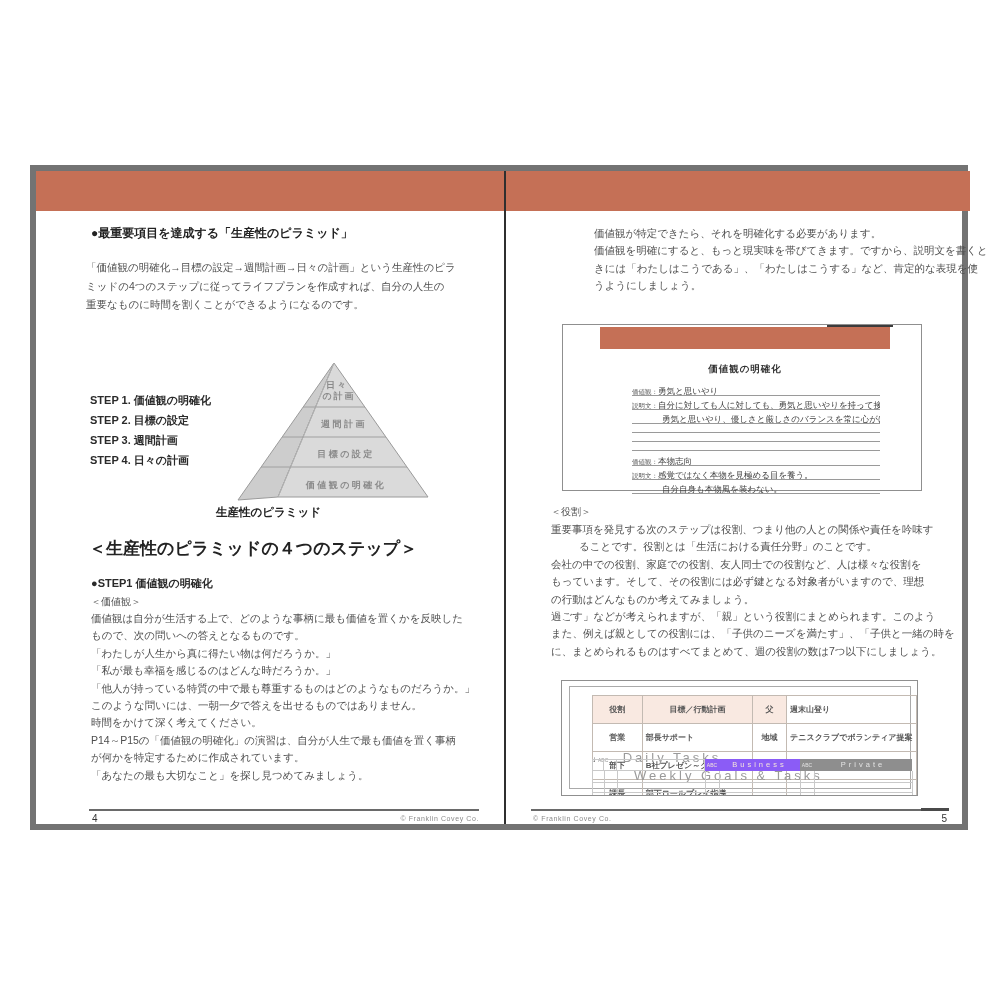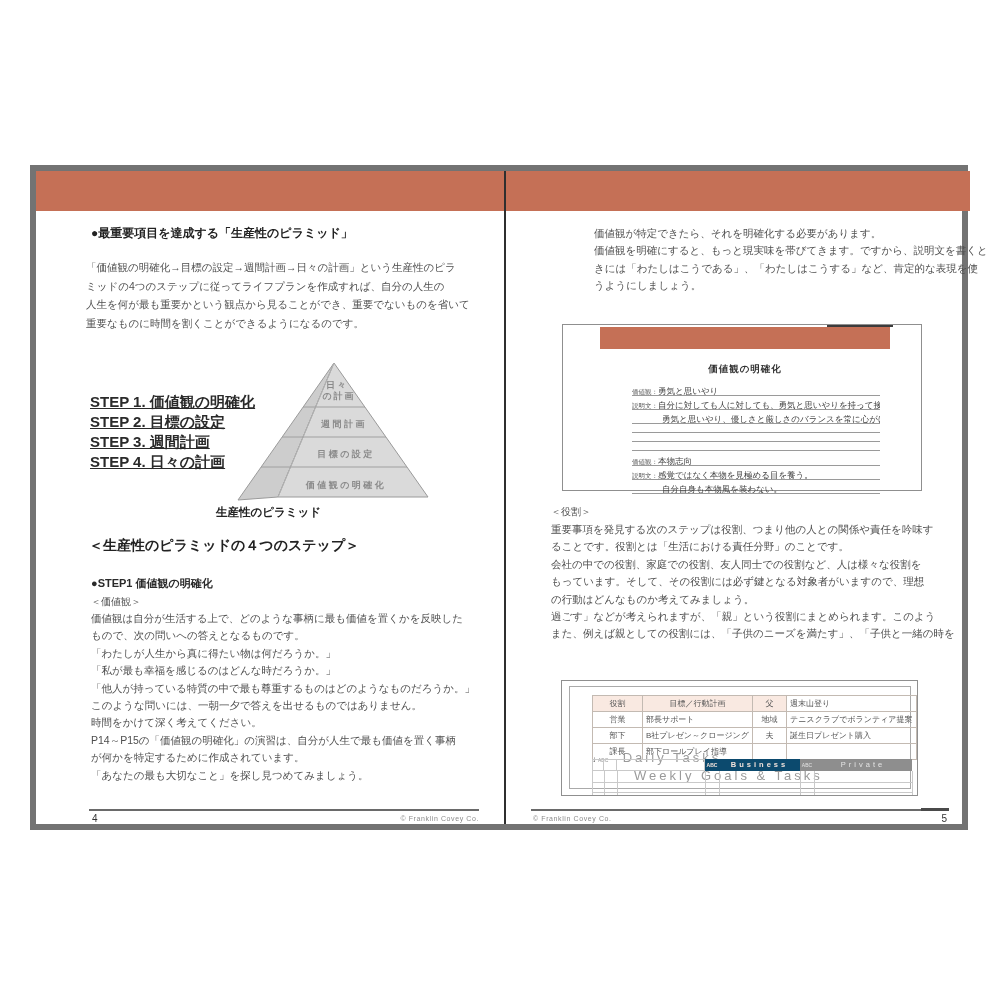--- a/index.html
+++ b/index.html
@@ -5,50 +5,50 @@
   html,body{margin:0;padding:0;background:#ffffff;}
   body{width:1000px;height:1000px;position:relative;font-family:"Liberation Sans","DejaVu Sans",sans-serif;color:#4e4e4e;}
   .spread{position:absolute;left:30px;top:165px;width:938px;height:665px;border:6px solid #737373;background:#fff;box-sizing:border-box;}
   .bar{position:absolute;top:0;height:40px;background:#c57056;}
   .bar.left{left:0;width:468px;}
   .bar.right{left:470px;width:464px;}
   .spine{position:absolute;left:468px;top:0;width:2px;height:100%;background:#2f2f2f;}
   .abs{position:absolute;}
   .jp{white-space:nowrap;}
   .h1{font-size:12px;font-weight:bold;color:#222;}
-  .h2{font-size:14px;font-weight:bold;color:#222;}
+  .h2{font-size:17px;font-weight:bold;color:#222;}
   .h3{font-size:11px;font-weight:bold;color:#2a2a2a;}
   .tag{font-size:10px;color:#4e4e4e;}
   .bodyline{font-size:10.5px;color:#4e4e4e;white-space:nowrap;}
-  .steps div{font-size:15px;font-weight:bold;color:#2a2a2a;height:20px;white-space:nowrap;text-decoration:underline;}
+  .steps div{font-size:11px;font-weight:bold;color:#2a2a2a;height:20px;white-space:nowrap;}
   .pyr-caption{font-size:11.5px;font-weight:bold;color:#222;}
   .footer-rule{position:absolute;height:1.5px;background:#6a6a6a;}
   .pagenum{font-size:10px;color:#333;}
   .copyright{font-size:7px;color:#8a8a8a;letter-spacing:0.6px;}
   
   .vbox{position:absolute;border:1px solid #8f8f8f;background:#fff;box-sizing:border-box;}
   .vbox .vbar{position:absolute;left:37px;top:2px;width:290px;height:22px;background:#c57056;}
   .vbox .vbar-tick{position:absolute;left:264px;top:0;width:66px;height:2px;background:#3c3c3c;}
   .vbox .vtitle{position:absolute;left:37px;top:38px;width:290px;text-align:center;font-size:9.5px;font-weight:bold;color:#333;letter-spacing:1px;white-space:nowrap;}
   .vrows{position:absolute;left:69px;top:57px;width:248px;}
   .vrow{border-bottom:1px solid #9a9a9a;overflow:hidden;white-space:nowrap;}
   .vrow.t{height:13px;line-height:13px;}
   .vrow.b{height:8px;}
   .vrow .lb{font-size:6.5px;color:#555;}
   .vrow .val{font-size:8.5px;color:#3f3f3f;}
   .vrow.indent{padding-left:30px;}
   
   .pbox{position:absolute;border:1px solid #8f8f8f;background:#fff;box-sizing:border-box;}
   .pbox-inner{position:absolute;left:7px;top:5px;width:342px;height:103px;border:1px solid #aaa;box-sizing:border-box;}
   table.ptable{position:absolute;left:30px;top:14px;border-collapse:collapse;table-layout:fixed;}
-  table.ptable td{border:1px solid #c3bab2;font-size:8px;color:#555;height:16px;padding:0 3px;overflow:hidden;white-space:nowrap;box-sizing:border-box;}
+  table.ptable td{border:1px solid #c3bab2;font-size:8px;color:#555;height:28px;padding:0 3px;overflow:hidden;white-space:nowrap;box-sizing:border-box;font-weight:bold;}
   td.pink{background:#f9e9e1;text-align:center;color:#6b5d55;}
   td.rolecell{text-align:center;}
   .tracked{letter-spacing:3px;font-size:13px;color:#9a9a9a;white-space:nowrap;}
-  .hdr-red{background:#0c4a6e;color:#f3e3dc;font-weight:bold;}
+  .hdr-red{background:#8b5cf6;color:#f3e3dc;}
   .hdr-gray{background:#8e8e8e;color:#e4e4e4;}
   .hdrcell{position:absolute;height:12px;line-height:12px;font-size:7.5px;letter-spacing:3px;text-align:center;overflow:hidden;white-space:nowrap;box-sizing:border-box;}
   .abc{font-size:5px;letter-spacing:0;}
   .gline{position:absolute;background:#c9c9c9;}
 </style>
 </head>
 <body>
 
 <div class="spread">
 
@@ -56,21 +56,20 @@
   <div class="bar right"></div>
   <div class="spine"></div>
 
   <div>
 
     <div class="abs h1 jp" style="left:55px;top:54px;">●最重要項目を達成する「生産性のピラミッド」</div>
 
     <div class="abs" style="left:50px;top:90px;">
       <div class="bodyline" style="height:18.5px;">「価値観の明確化→目標の設定→週間計画→日々の計画」という生産性のピラ</div>
       <div class="bodyline" style="height:18.5px;">ミッドの4つのステップに従ってライフプランを作成すれば、自分の人生の</div>
-      <div class="bodyline" style="height:18.5px;">人生を何が最も重要かという観点から見ることができ、重要でないものを省いて</div>
       <div class="bodyline" style="height:18.5px;">重要なものに時間を割くことができるようになるのです。</div>
     </div>
 
     <div class="abs steps" style="left:54px;top:222px;">
       <div>STEP 1. 価値観の明確化</div>
       <div>STEP 2. 目標の設定</div>
       <div>STEP 3. 週間計画</div>
       <div>STEP 4. 日々の計画</div>
     </div>
 
@@ -136,26 +135,27 @@
         <div class="vrow t" style="margin-top:1px;"><span class="lb">価値観：</span><span class="val">本物志向</span></div>
         <div class="vrow t"><span class="lb">説明文：</span><span class="val">感覚ではなく本物を見極める目を養う。</span></div>
         <div class="vrow t indent"><span class="val">自分自身も本物風を装わない。</span></div>
       </div>
     </div>
 
     <div class="abs tag jp" style="left:515px;top:334px;">＜役割＞</div>
 
     <div class="abs" style="left:515px;top:352px;">
       <div class="bodyline" style="height:17.4px;">重要事項を発見する次のステップは役割、つまり他の人との関係や責任を吟味す</div>
-      <div class="bodyline" style="height:17.4px;">ることです。役割とは「生活における責任分野」のことです。</div>
+      <div class="bodyline" style="height:17.4px;margin-left:28px;">ることです。役割とは「生活における責任分野」のことです。</div>
       <div class="bodyline" style="height:17.4px;">会社の中での役割、家庭での役割、友人同士での役割など、人は様々な役割を</div>
       <div class="bodyline" style="height:17.4px;">もっています。そして、その役割には必ず鍵となる対象者がいますので、理想</div>
       <div class="bodyline" style="height:17.4px;">の行動はどんなものか考えてみましょう。</div>
       <div class="bodyline" style="height:17.4px;">過ごす」などが考えられますが、「親」という役割にまとめられます。このよう</div>
       <div class="bodyline" style="height:17.4px;">また、例えば親としての役割には、「子供のニーズを満たす」、「子供と一緒の時を</div>
+      <div class="bodyline" style="height:17.4px;">に、まとめられるものはすべてまとめて、週の役割の数は7つ以下にしましょう。</div>
     </div>
 
     <div class="pbox" style="left:525px;top:509px;width:357px;height:116px;overflow:hidden;">
       <div class="pbox-inner"></div>
 
       <table class="ptable">
         <colgroup>
             <col style="width:57px">
             <col style="width:96px">
             <col style="width:37px">

